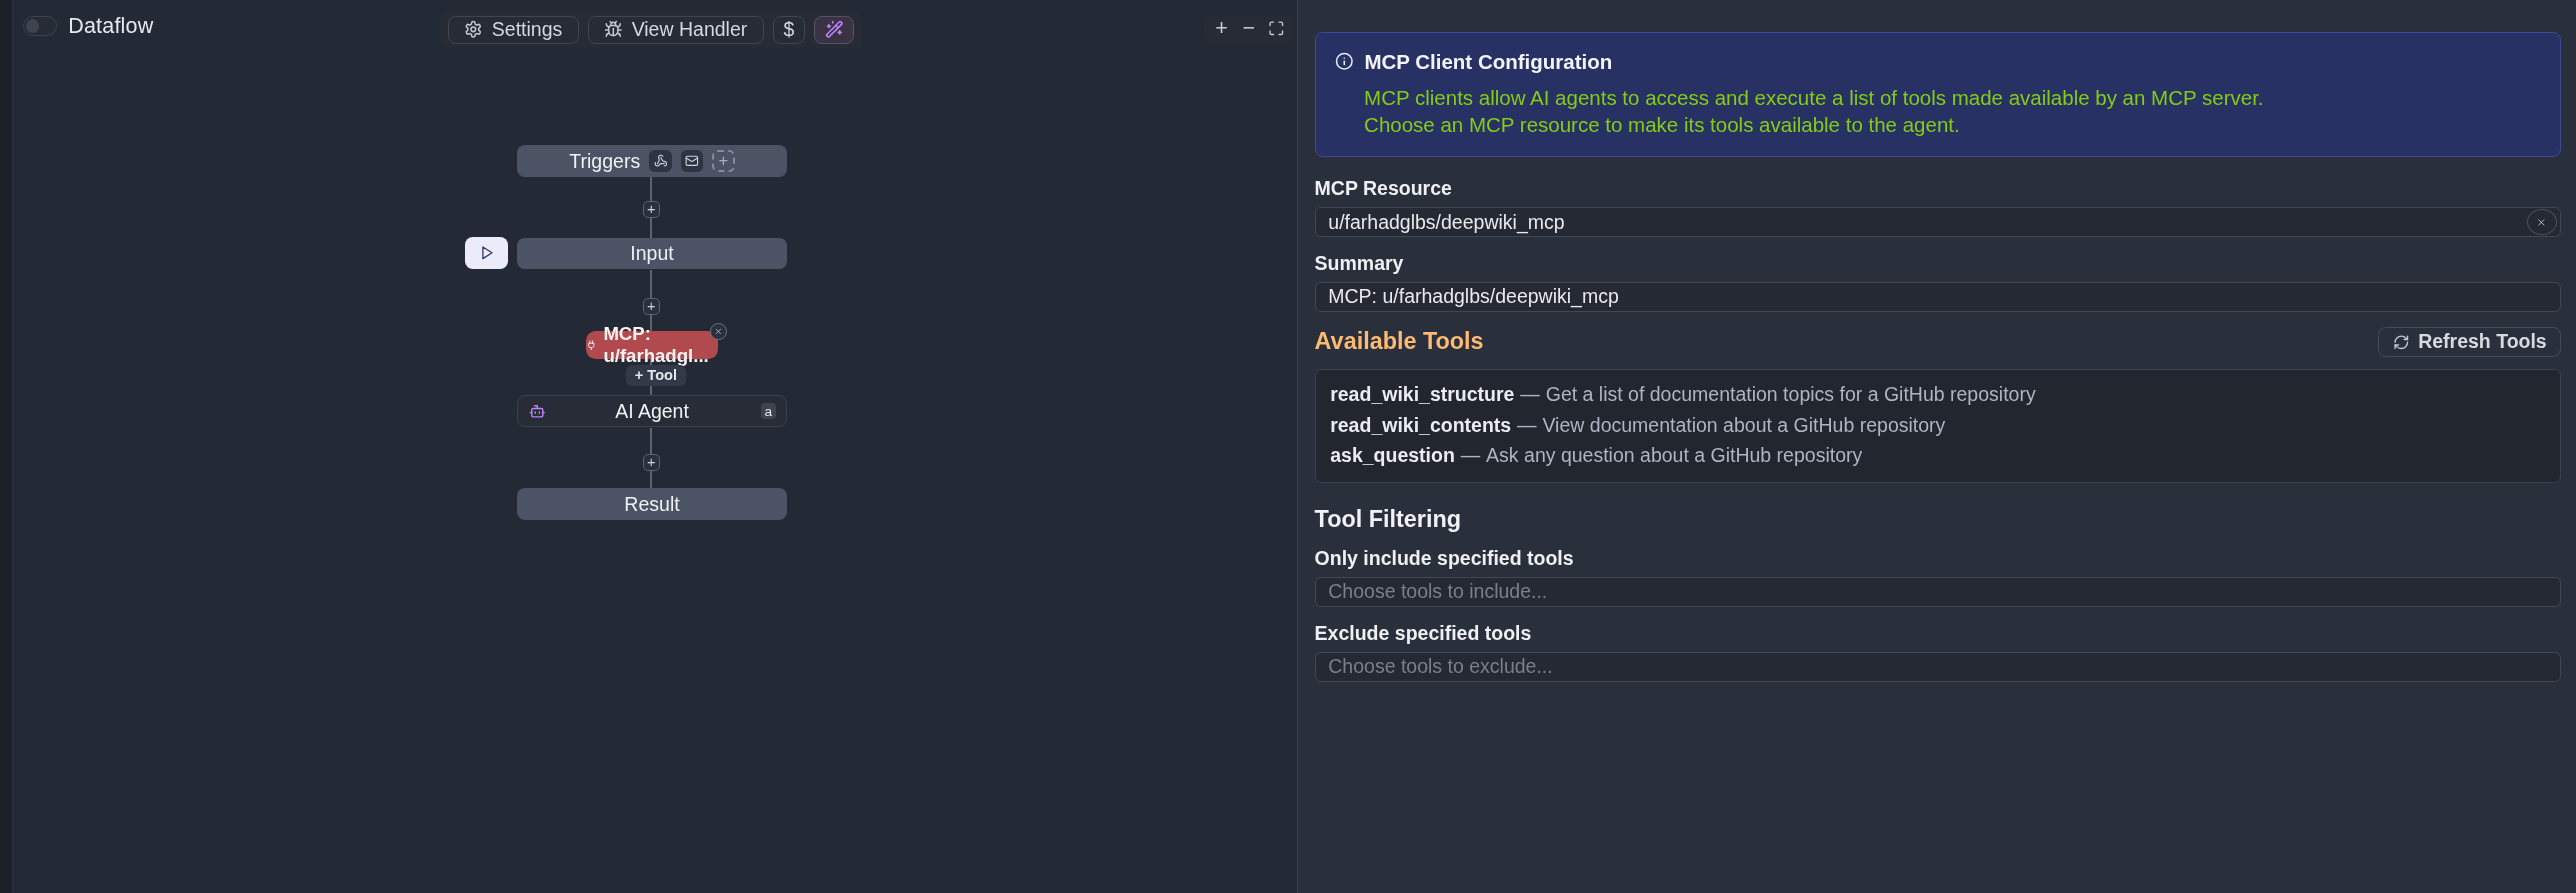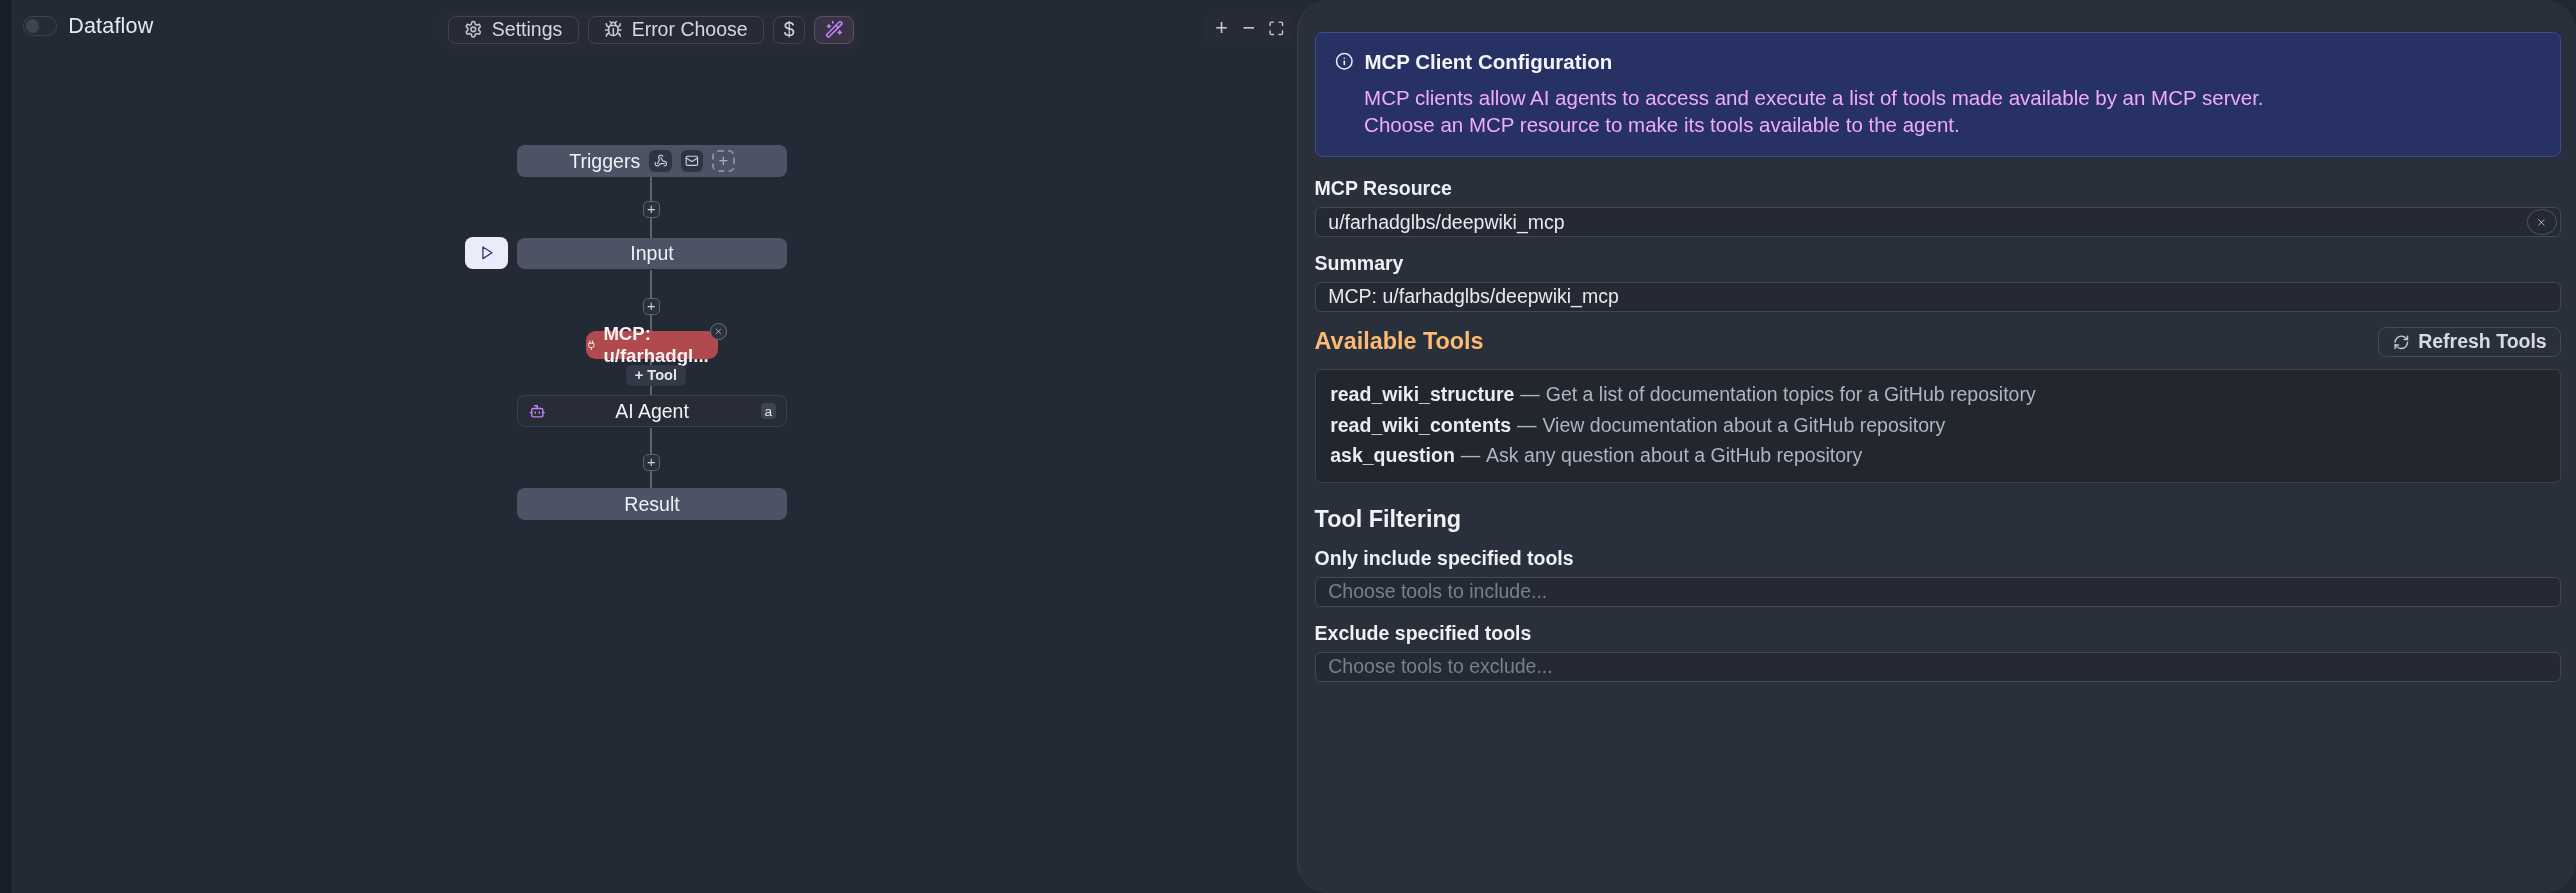--- a/index.html
+++ b/index.html
@@ -47,27 +47,27 @@
   .mcp-pill { position:absolute; left:586px; top:331px; width:132px; height:28px; background:#b04a4e; border-radius:9.8px; display:flex; align-items:center; justify-content:space-between; gap:6.8px; font-size:18.6px; font-weight:700; color:#fbf2f2; cursor:pointer; }
   .mcp-pill svg { width:14.6px; height:14.6px; }
   .mcp-close { position:absolute; left:710px; top:323px; width:16.6px; height:16.6px; border-radius:50%; border:1px solid #6a7180; background:#2b313c; color:#cdd2da; display:flex; align-items:center; justify-content:center; cursor:pointer; }
   .mcp-close svg { width:8.8px; height:8.8px; }
   .add-tool { position:absolute; left:626px; top:365px; height:20.5px; padding:0 8.8px; background:#333946; border-radius:5.9px; color:#e3e6eb; font-size:14.6px; font-weight:700; display:flex; align-items:center; gap:3.9px; cursor:pointer; }
   .agent-icon { position:absolute; left:10.7px; color:#c084fc; }
   .agent-icon svg { width:16.6px; height:16.6px; }
   .agent-badge { position:absolute; right:9.8px; width:15.6px; height:16.6px; background:#3d4450; border-radius:3.9px; font-size:13.7px; color:#e6e9ee; display:flex; align-items:center; justify-content:center; }
 
   
-  .panel { position:absolute; left:1297px; top:0; width:1279px; height:893px; background:#2a303b; border-left:1px solid #3a404c; padding:32px 14.6px 0 16.6px; overflow:hidden;border-radius:32px; }
+  .panel { position:absolute; left:1297px; top:0; width:1279px; height:893px; background:#2a303b; border-left:1px solid #3a404c; padding:32px 14.6px 0 16.6px; overflow:hidden; }
 
   .info-box { background:#283163; border:1px solid #3e4b94; border-radius:7.8px; padding:16.6px 19.5px 17.6px 19.5px; margin-bottom:20.5px; }
   .info-head { display:flex; align-items:center; gap:10.7px; margin-bottom:10.7px; }
   .info-head svg { width:18.6px; height:18.6px; color:#e9ecf6; }
   .info-title { font-size:20.5px; font-weight:700; color:#f2f4fa; }
-  .info-body { font-size:20.5px; line-height:27px; color:#f0abfc; padding-left:29px; }
+  .info-body { font-size:20.5px; line-height:27px; color:#84cc16; padding-left:29px; }
   .info-note { font-size:20.5px; color:#c7cde6; padding-left:29px; margin-top:16.6px; }
   .info-note b { color:#eef1f8; }
 
   .field-label { font-size:19.5px; font-weight:700; color:#eef0f4; margin-bottom:6.8px; }
   .text-input { width:100%; height:30px; background:#242933; border:1px solid #414754; border-radius:5.9px; color:#e8eaee; font-size:19.5px; font-family:"Liberation Sans",sans-serif; padding:0 12.7px; outline:none; }
   .text-input::placeholder { color:#79808c; }
   .input-wrap { position:relative; margin-bottom:15px; }
   .input-wrap.resource .text-input { padding-right:55px; }
   .clear-btn { position:absolute; right:4.9px; top:50%; transform:translateY(-50%); width:30px; height:26px; border-radius:50%; border:1px solid #4a5161; background:transparent; color:#c3c8d1; display:flex; align-items:center; justify-content:center; cursor:pointer; }
   .clear-btn svg { width:10.7px; height:10.7px; }
@@ -113,21 +113,21 @@
           <path d="M9 7.13v-1a3.003 3.003 0 1 1 6 0v1"></path>
           <path d="M12 20c-3.3 0-6-2.7-6-6v-3a4 4 0 0 1 4-4h4a4 4 0 0 1 4 4v3c0 3.3-2.7 6-6 6"></path>
           <path d="M12 20v-9"></path>
           <path d="M6.53 9C4.6 8.8 3 7.1 3 5"></path>
           <path d="M6 13H2"></path>
           <path d="M3 21c0-2.1 1.7-3.9 3.8-4"></path>
           <path d="M20.97 5c0 2.1-1.6 3.8-3.5 4"></path>
           <path d="M22 13h-4"></path>
           <path d="M17.2 17c2.1.1 3.8 1.9 3.8 4"></path>
         </svg>
-      <span>Error Choose</span>
+      <span>View Handler</span>
     </button>
     <button class="tb-btn square">
       <span>$</span>
     </button>
     <button class="tb-btn square wand">
       <svg class="ic" viewBox="0 0 24 24">
           <path d="m21.64 3.64-1.28-1.28a1.21 1.21 0 0 0-1.72 0L2.36 18.64a1.21 1.21 0 0 0 0 1.72l1.28 1.28a1.2 1.2 0 0 0 1.72 0L21.64 5.36a1.2 1.2 0 0 0 0-1.72"></path>
           <path d="m14 7 3 3"></path>
           <path d="M5 6v4"></path>
           <path d="M19 14v4"></path>

